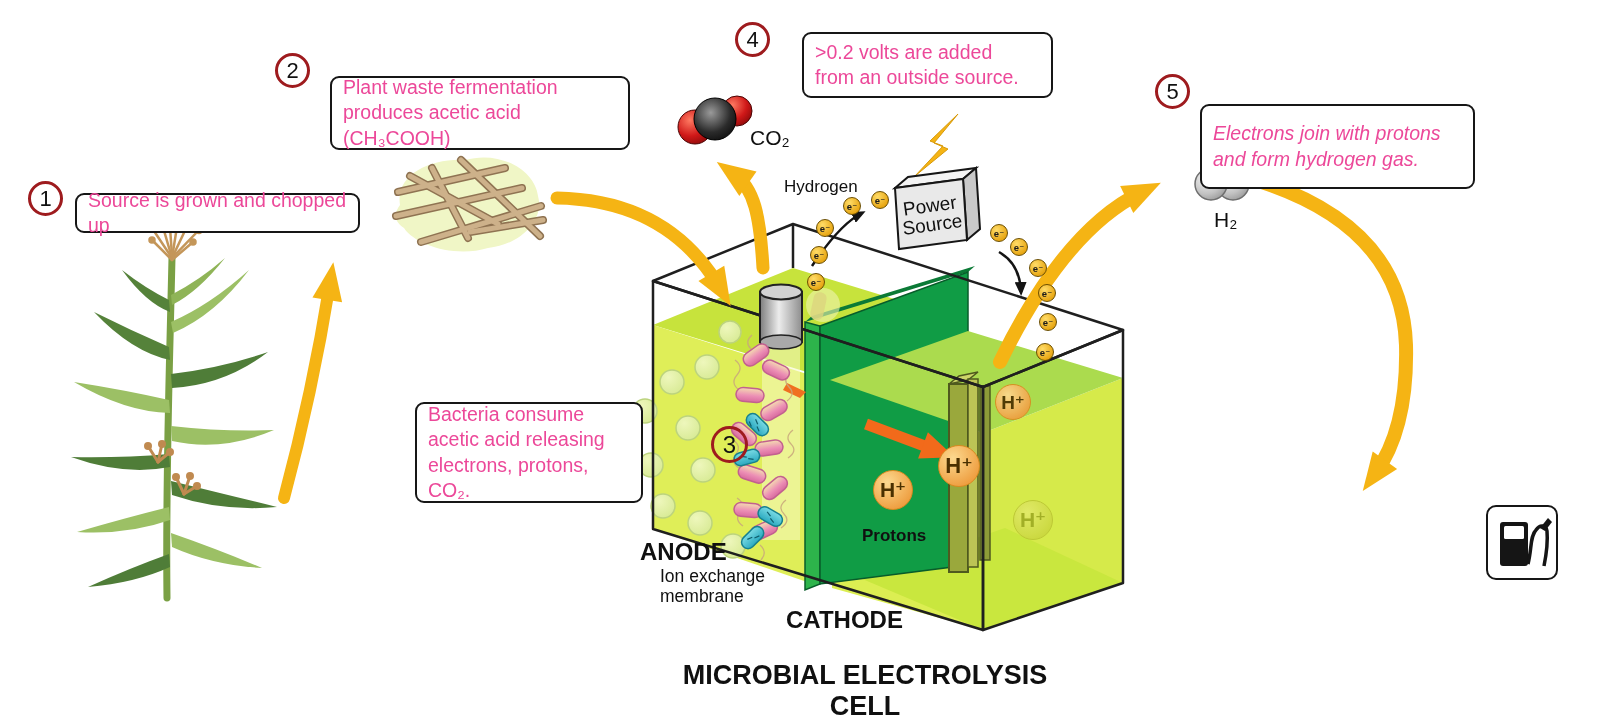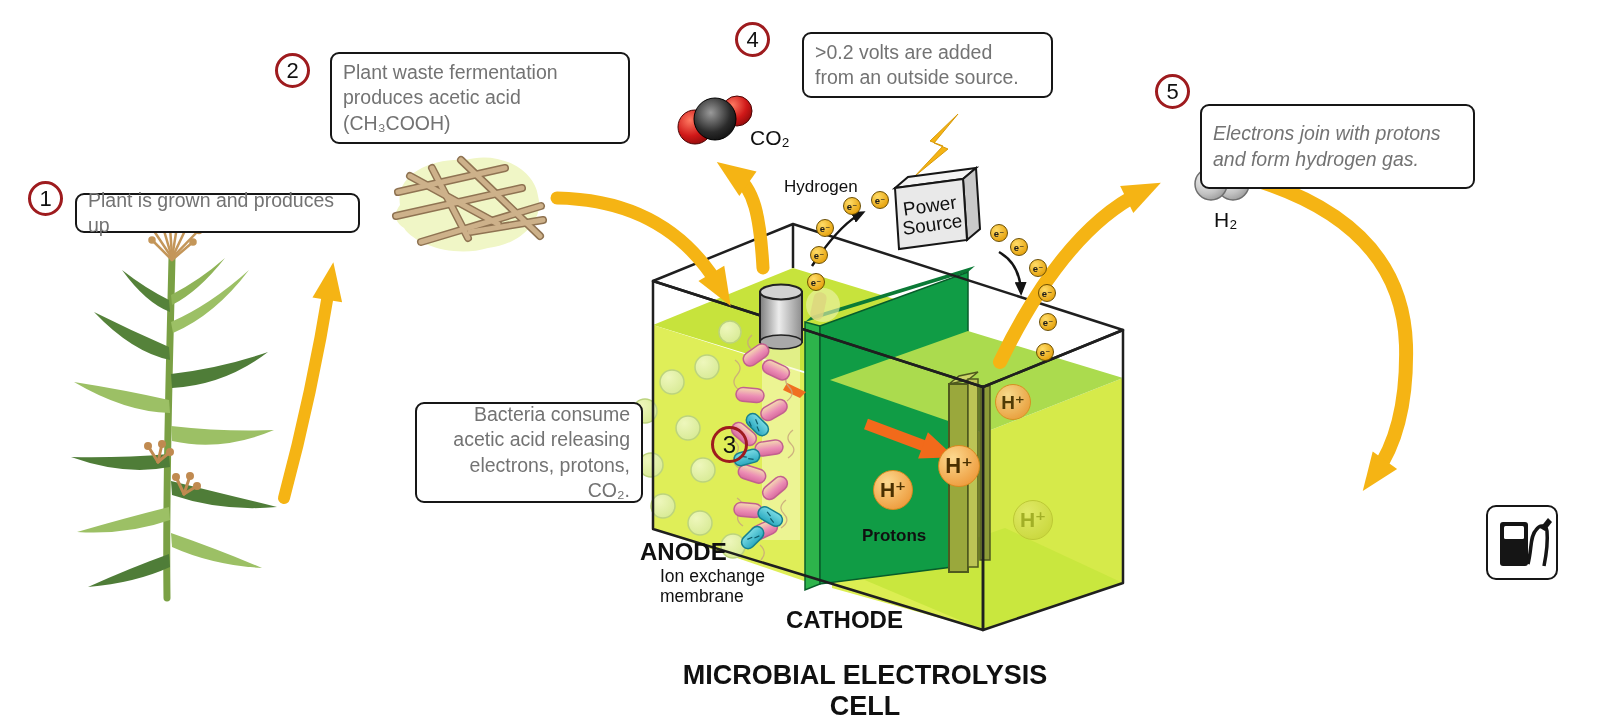--- a/index.html
+++ b/index.html
@@ -1,20 +1,20 @@
 <!DOCTYPE html>
 <html><head>
 <meta charset="utf-8">
 <style>
   html,body{margin:0;padding:0;background:#fff;}
   #stage{position:relative;width:1600px;height:718px;overflow:hidden;background:#fff;
          font-family:"Liberation Sans","DejaVu Sans",sans-serif;color:#111;}
   #art{position:absolute;left:0;top:0;}
   .textbox{position:absolute;box-sizing:border-box;background:#fff;border:2.5px solid #161616;
-           border-radius:9px;padding:6px 11px;font-size:19.5px;line-height:1.3;color:#737373;
+           border-radius:9px;padding:6px 11px;font-size:19.5px;line-height:1.3;color:#ec4899;
            white-space:pre-line;display:flex;align-items:center;}
   .stepcircle{position:absolute;box-sizing:border-box;width:35px;height:35px;border:3.5px solid #9E1B1E;
               border-radius:50%;background:#fff;display:flex;align-items:center;justify-content:center;
               font-size:22px;color:#111;}
   .stepcircle.onliquid{background:transparent;width:37px;height:37px;font-size:24px;}
   .lbl{position:absolute;white-space:pre-line;color:#101010;}
   .etoken{position:absolute;width:18px;height:18px;border-radius:50%;box-sizing:border-box;
           background:radial-gradient(circle at 35% 30%, #ffdc68, #e8a714 72%);
           border:1.5px solid #6b4e00;display:flex;align-items:center;justify-content:center;
           font-size:9.5px;font-weight:bold;color:#1a1a1a;}
@@ -294,24 +294,24 @@
 <div class="stepcircle onliquid" style="left:711px;top:426px;">
       <span>3</span>
     </div>
 <div class="stepcircle" style="left:735px;top:22px;">
       <span>4</span>
     </div>
 <div class="stepcircle" style="left:1155px;top:74px;">
       <span>5</span>
     </div>
 
-<div class="textbox" style="left:75px;top:193px;width:285px;height:40px;"><span>Plant is grown and produces up</span></div>
-<div class="textbox" style="left:330px;top:52px;width:300px;height:92px;"><span>Plant waste fermentation
+<div class="textbox" style="left:75px;top:193px;width:285px;height:40px;"><span>Source is grown and chopped up</span></div>
+<div class="textbox" style="left:330px;top:76px;width:300px;height:74px;"><span>Plant waste fermentation
 produces acetic acid (CH₃COOH)</span></div>
-<div class="textbox" style="left:415px;top:402px;width:228px;height:101px;text-align:right;"><span>Bacteria consume
+<div class="textbox" style="left:415px;top:402px;width:228px;height:101px;"><span>Bacteria consume
 acetic acid releasing
 electrons, protons, CO₂.</span></div>
 <div class="textbox" style="left:802px;top:32px;width:251px;height:66px;"><span>&gt;0.2 volts are added
 from an outside source.</span></div>
 <div class="textbox" style="left:1200px;top:104px;width:275px;height:85px;font-style:italic;"><span>Electrons join with protons
 and form hydrogen gas.</span></div>
 
 <div class="iconbox" style="left:1486px;top:505px;width:72px;height:75px;">
   <svg width="68" height="70" viewBox="0 0 68 70">
     <rect x="12" y="14" width="28" height="44" rx="3" fill="#151515"></rect>

